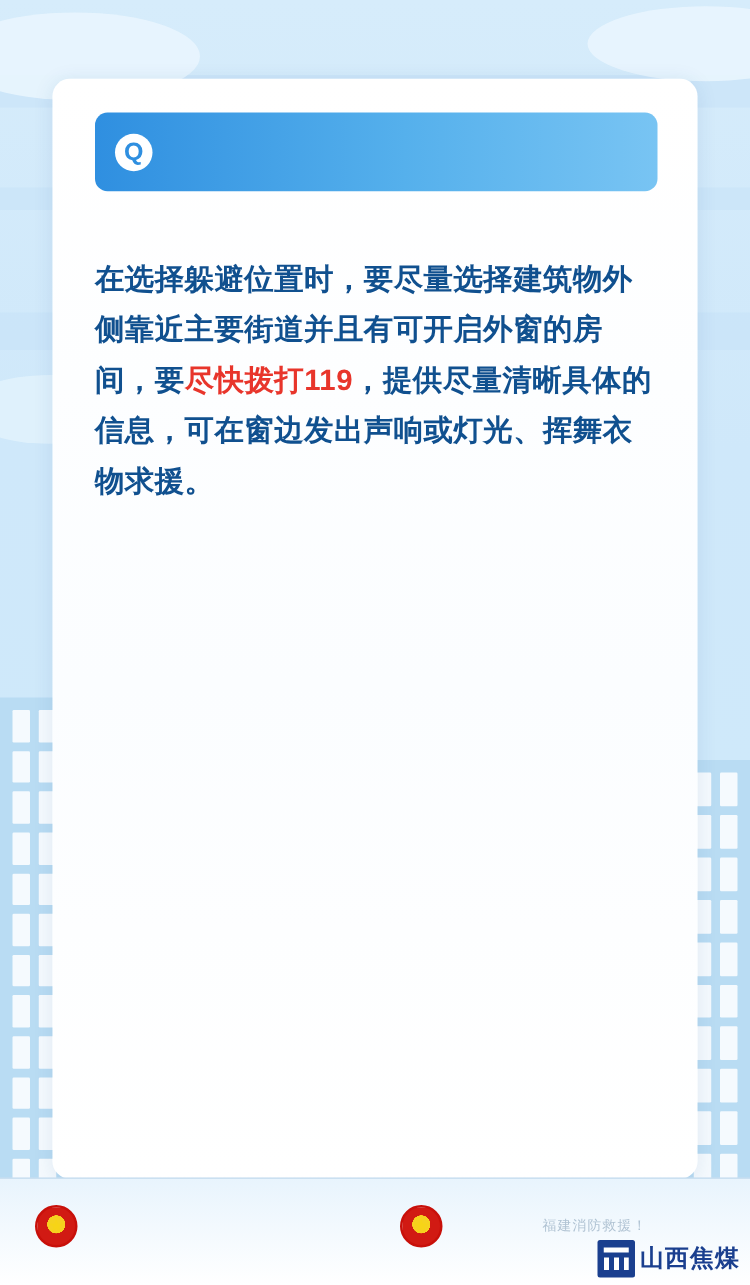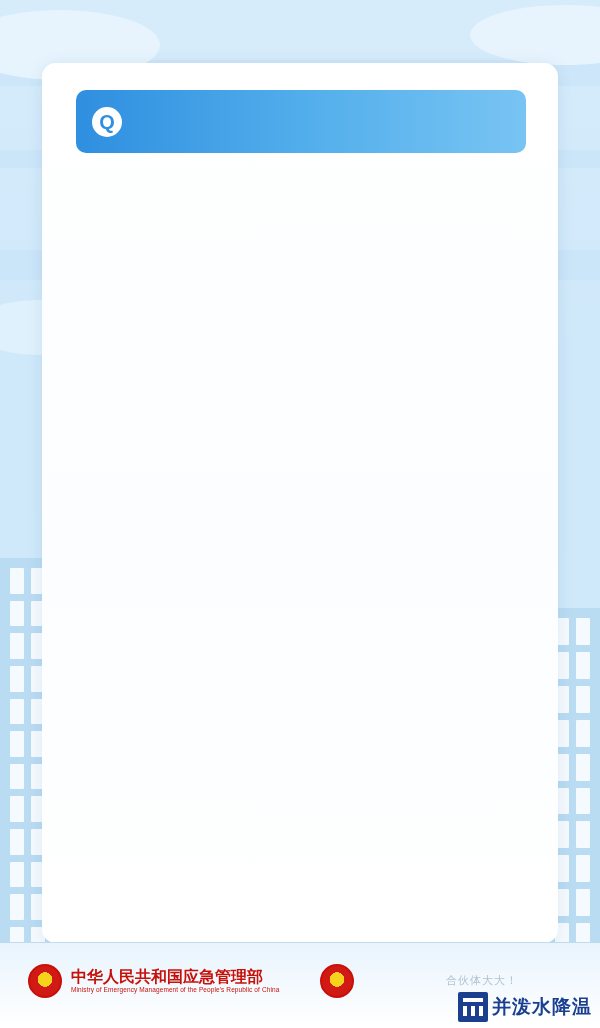--- a/index.html
+++ b/index.html
@@ -443,38 +443,37 @@
 
 <div class="card">
 
   <div class="qbar">
     <div class="qrow">
       <div class="qmark">Q</div>
     </div>
   </div>
 
   <div class="body">
+    <p>
+      <span>在选择躲避位置时，要尽量选择建筑物外侧靠近主要街道并且有可开启外窗的房间，要</span><span class="hl">尽快拨打119</span><span>，提供尽量清晰具体的信息，可在窗边发出声响或灯光、挥舞衣物求援。</span>
+    </p>
   </div>
 
 </div>
 
 <div class="footer">
   <div class="footer-line"></div>
 
   <div class="org org1">
     <div class="emblem"></div>
-    <div>
-      <div class="org-cn">中华人民共和国应急管理部</div>
-      <div class="org-en">Ministry of Emergency Management of the People's Republic of China</div>
-    </div>
   </div>
 
   <div class="org org2">
     <div class="emblem"></div>
   </div>
 
-  <div class="wm">合伙体大大！</div>
+  <div class="wm">福建消防救援！</div>
 
   <div class="logo">
     <div class="logo-mark"></div>
-    <div class="logo-text">并泼水降温</div>
+    <div class="logo-text">山西焦煤</div>
   </div>
 </div>
 
 </body></html>

